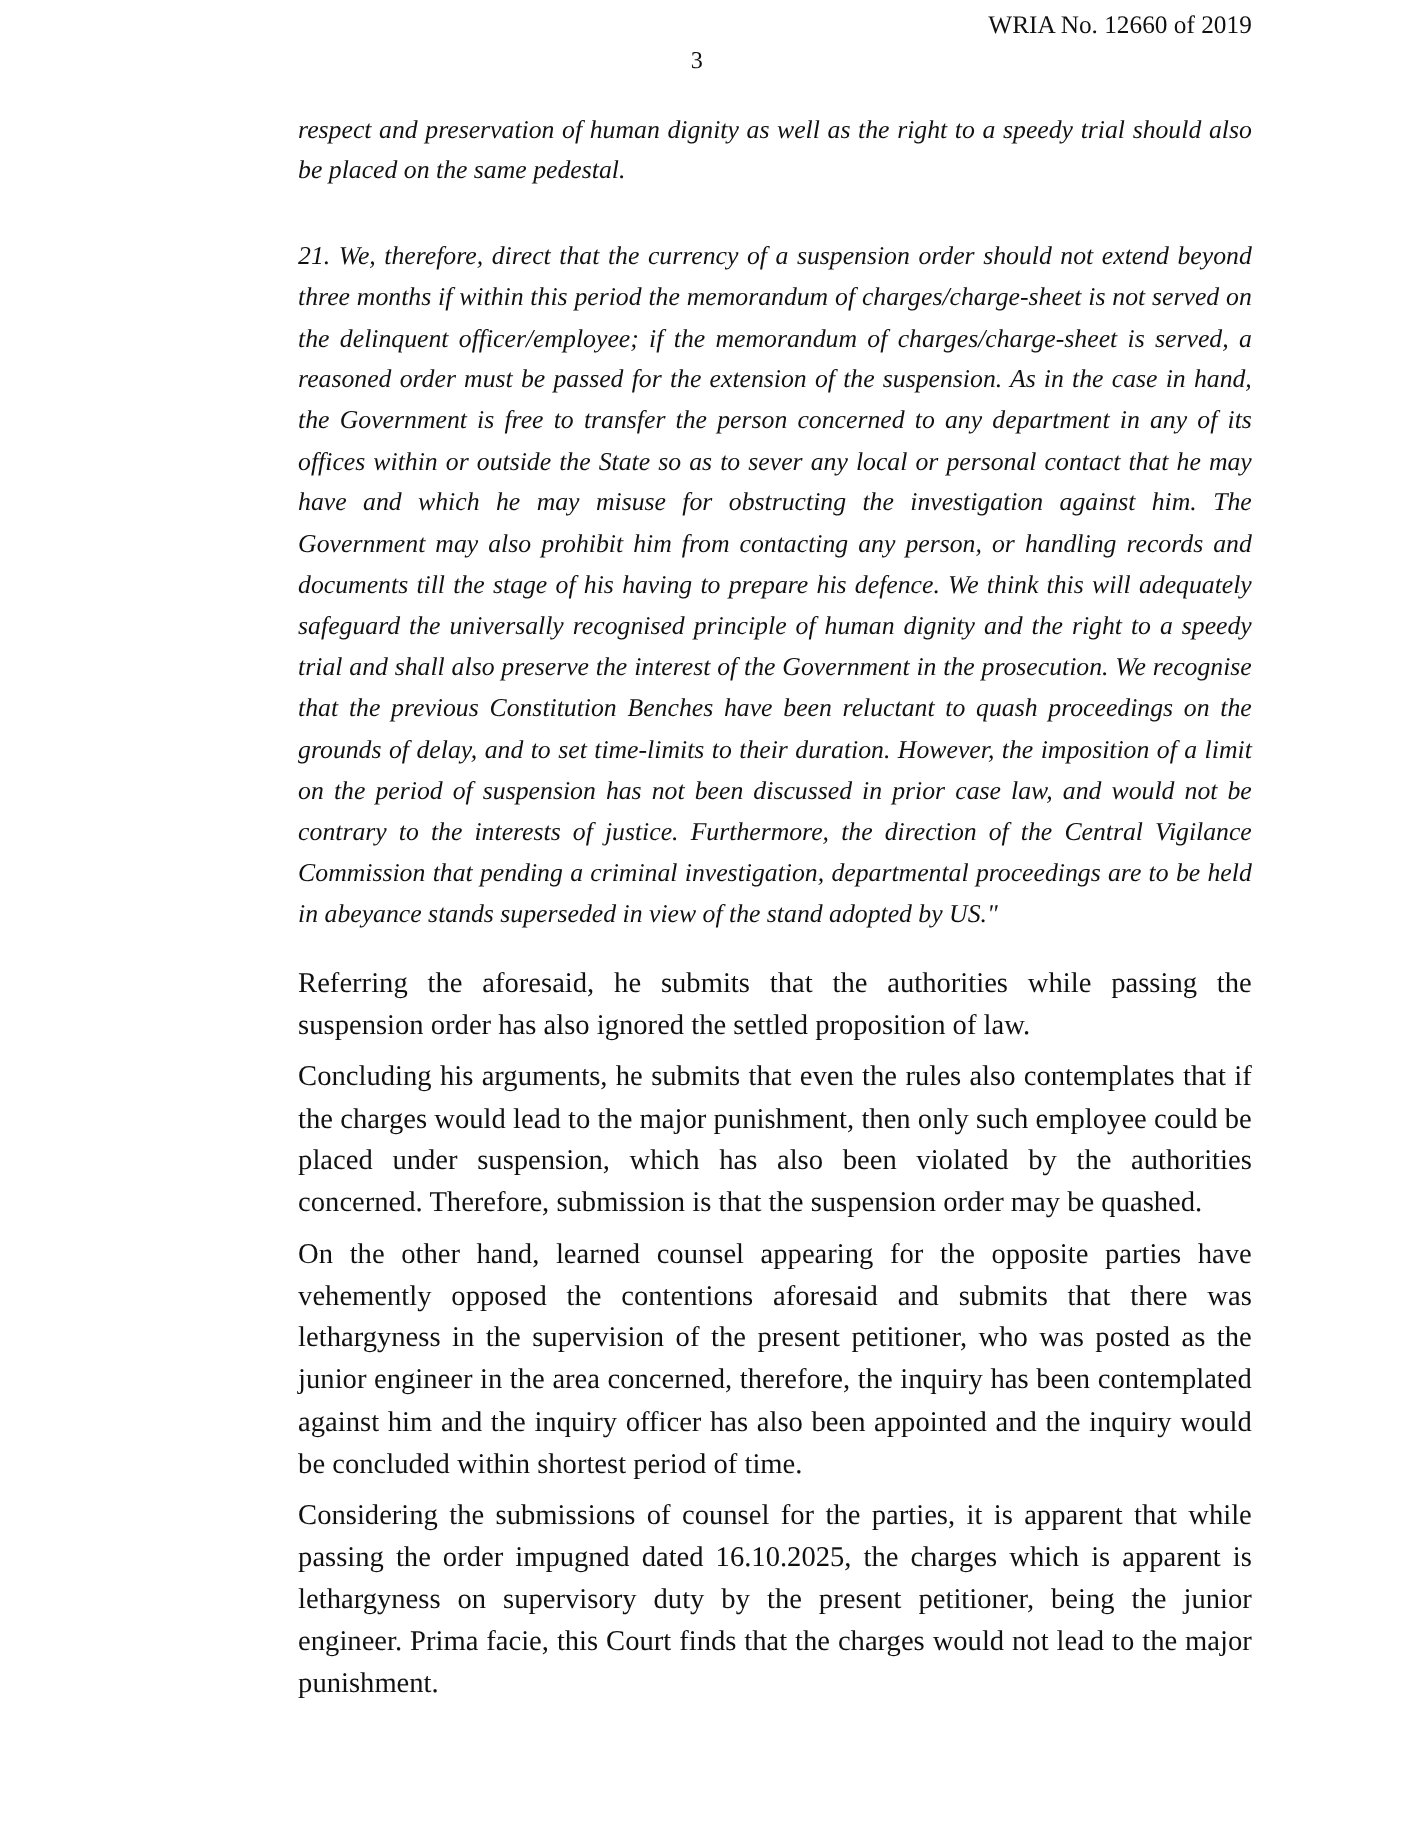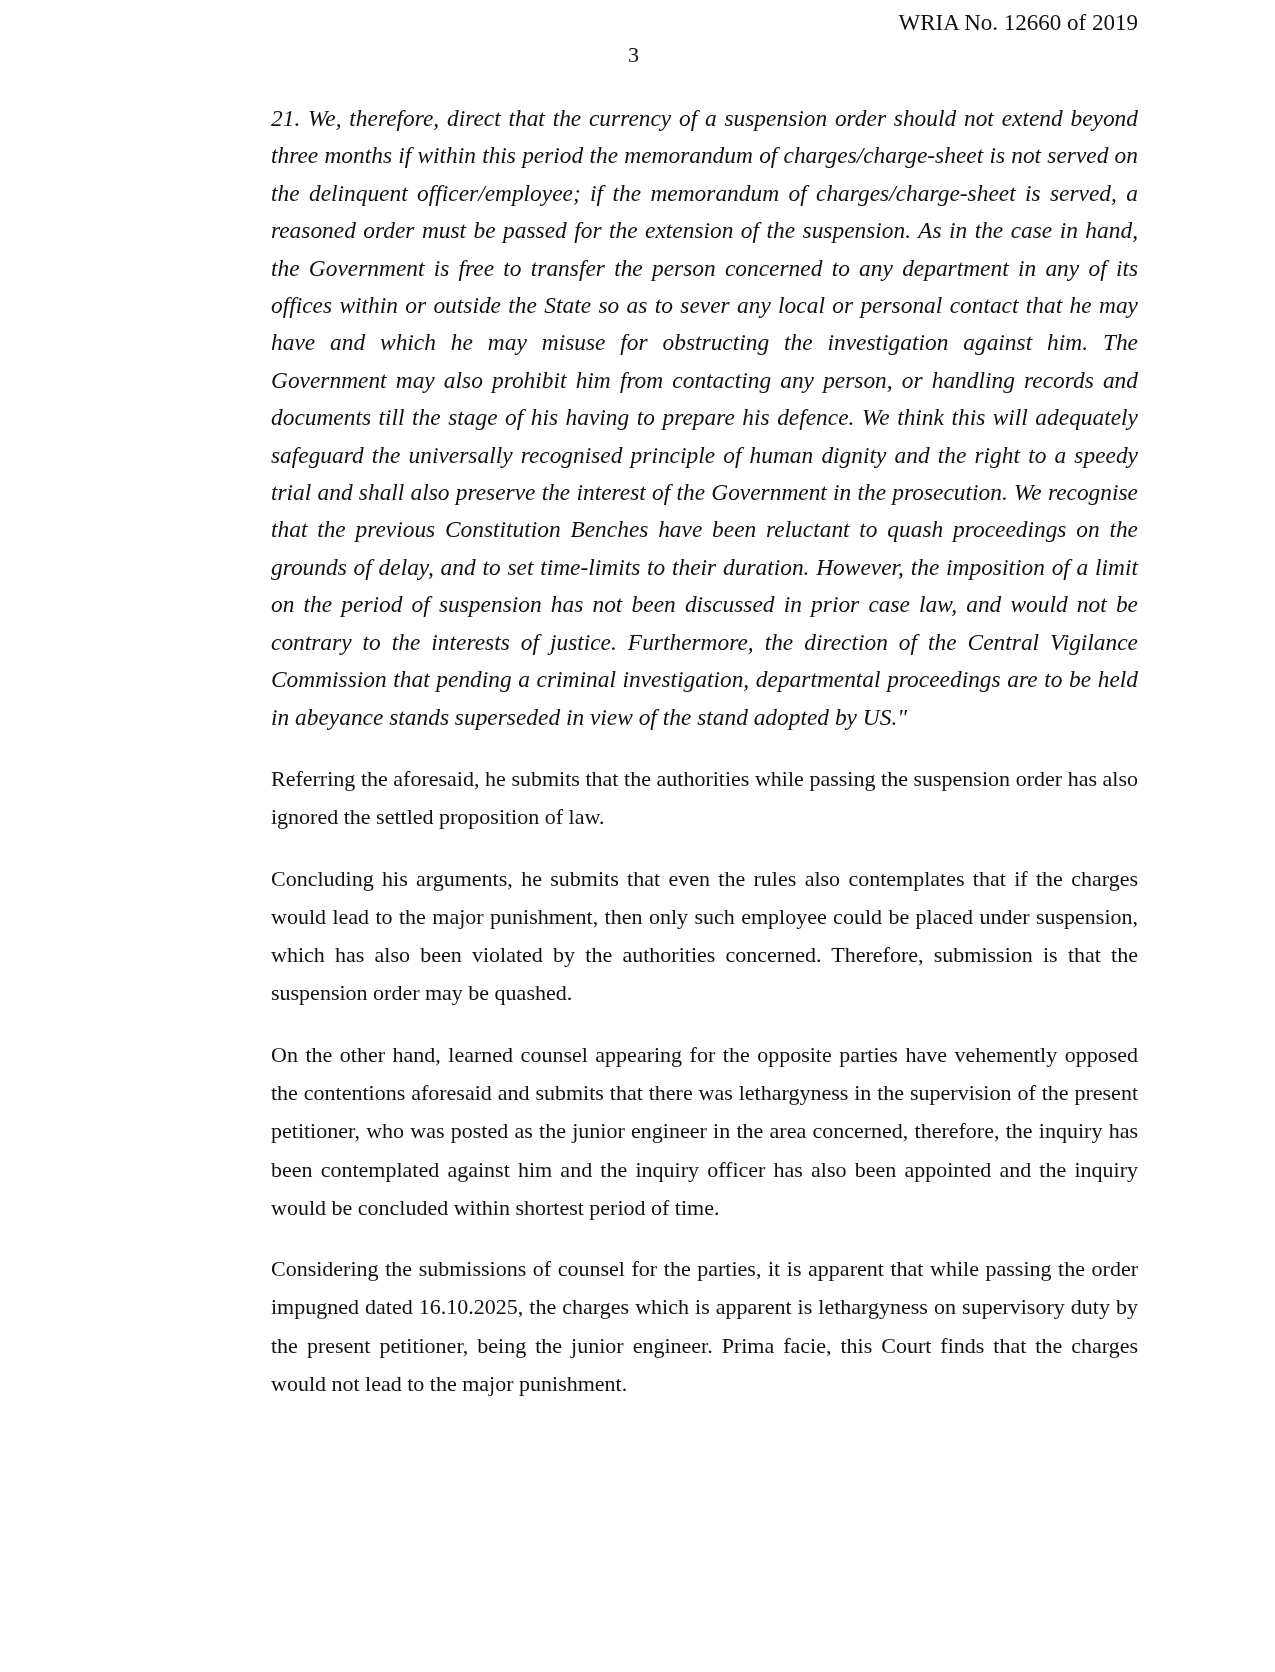--- a/index.html
+++ b/index.html
@@ -43,34 +43,35 @@
   }
   .quote {
     font-style: italic;
     font-size: 23.4px;
     line-height: 37.4px;
     text-align: justify;
     margin: 0;
   }
   .quote + .quote { margin-top: 40px; }
   .body-para {
-    font-size: 22px;
+    font-size: 26px;
     line-height: 38.3px;
     text-align: justify;
     margin: 0;
   }
   .gap-after-quote { margin-top: 24px; }
-  .gap { margin-top: 23px; }
+  .gap { margin-top: 8px; }
 </style>
 </head>
 <body>
 
 <div class="header-case">WRIA No. 12660 of 2019</div>
 <div class="page-number"><span>3</span></div>
 
 <div class="content">
+  <p class="quote">respect and preservation of human dignity as well as the right to a speedy trial should also be placed on the same pedestal.</p>
   <p class="quote">21. We, therefore, direct that the currency of a suspension order should not extend beyond three months if within this period the memorandum of charges/charge-sheet is not served on the delinquent officer/employee; if the memorandum of charges/charge-sheet is served, a reasoned order must be passed for the extension of the suspension. As in the case in hand, the Government is free to transfer the person concerned to any department in any of its offices within or outside the State so as to sever any local or personal contact that he may have and which he may misuse for obstructing the investigation against him. The Government may also prohibit him from contacting any person, or handling records and documents till the stage of his having to prepare his defence. We think this will adequately safeguard the universally recognised principle of human dignity and the right to a speedy trial and shall also preserve the interest of the Government in the prosecution. We recognise that the previous Constitution Benches have been reluctant to quash proceedings on the grounds of delay, and to set time-limits to their duration. However, the imposition of a limit on the period of suspension has not been discussed in prior case law, and would not be contrary to the interests of justice. Furthermore, the direction of the Central Vigilance Commission that pending a criminal investigation, departmental proceedings are to be held in abeyance stands superseded in view of the stand adopted by US."</p>
 
   <p class="body-para gap-after-quote">Referring the aforesaid, he submits that the authorities while passing the suspension order has also ignored the settled proposition of law.</p>
   <p class="body-para gap">Concluding his arguments, he submits that even the rules also contemplates that if the charges would lead to the major punishment, then only such employee could be placed under suspension, which has also been violated by the authorities concerned. Therefore, submission is that the suspension order may be quashed.</p>
   <p class="body-para gap">On the other hand, learned counsel appearing for the opposite parties have vehemently opposed the contentions aforesaid and submits that there was lethargyness in the supervision of the present petitioner, who was posted as the junior engineer in the area concerned, therefore, the inquiry has been contemplated against him and the inquiry officer has also been appointed and the inquiry would be concluded within shortest period of time.</p>
   <p class="body-para gap">Considering the submissions of counsel for the parties, it is apparent that while passing the order impugned dated 16.10.2025, the charges which is apparent is lethargyness on supervisory duty by the present petitioner, being the junior engineer. Prima facie, this Court finds that the charges would not lead to the major punishment.</p>
 </div>
 
 </body></html>

